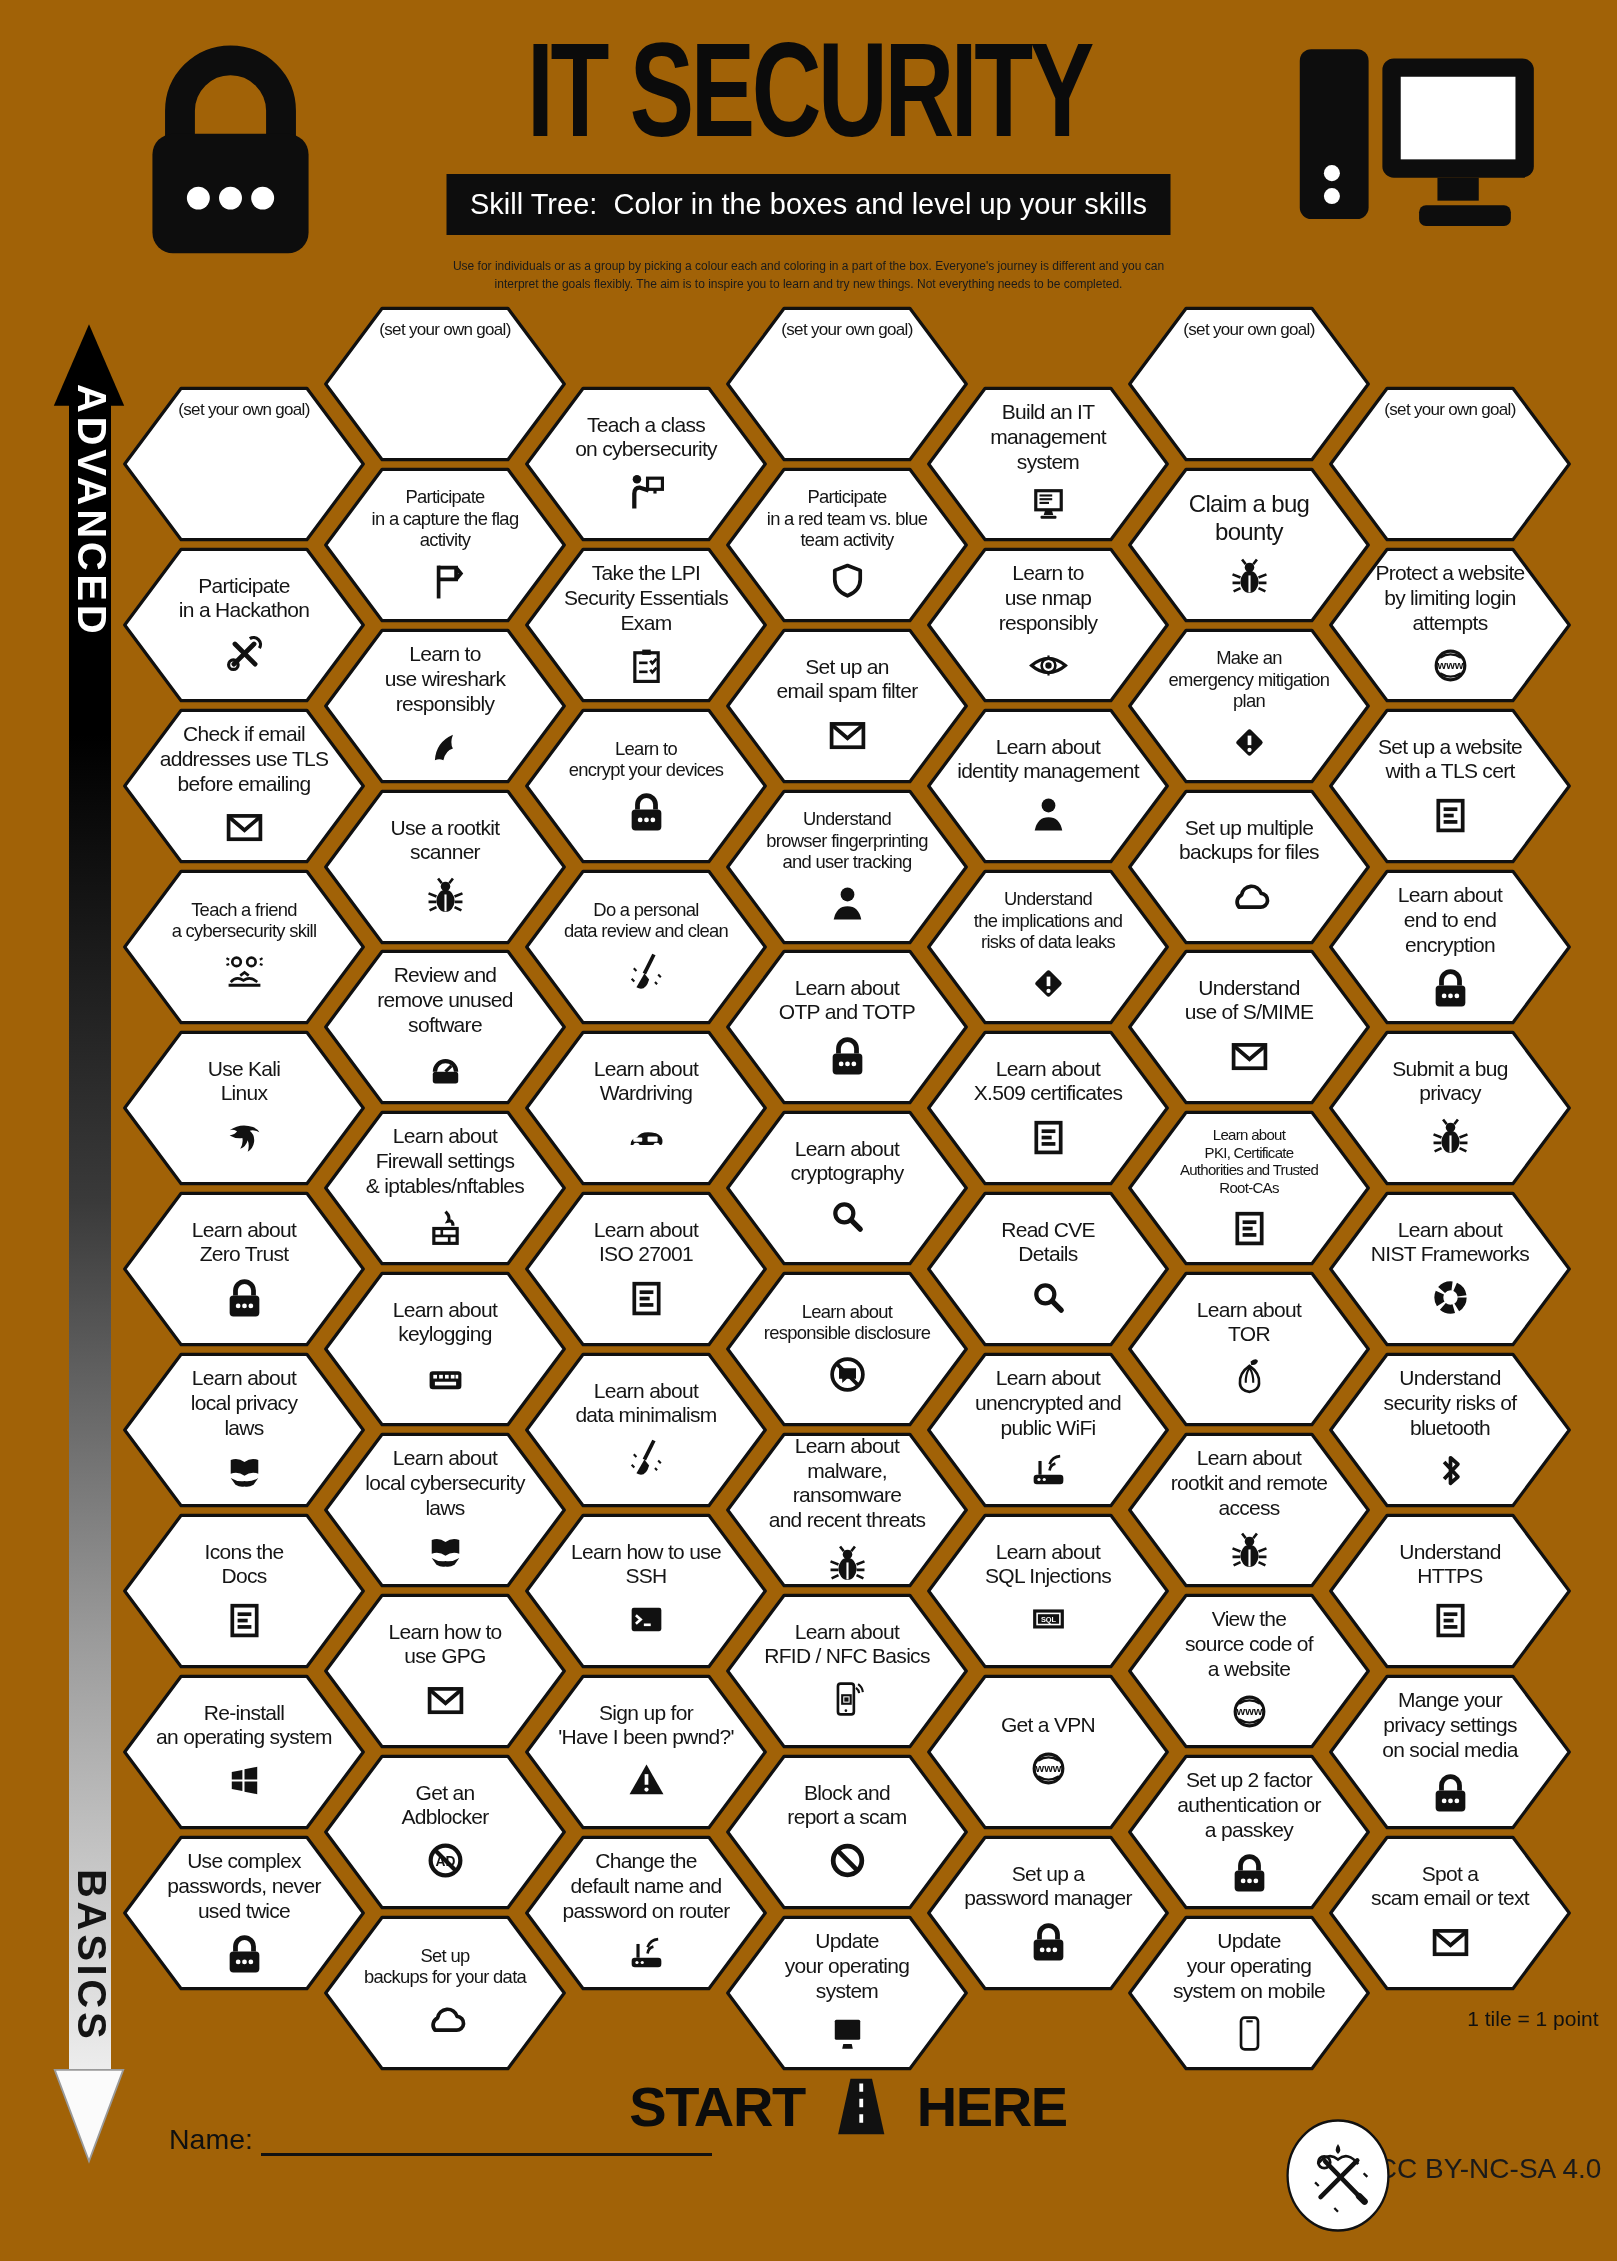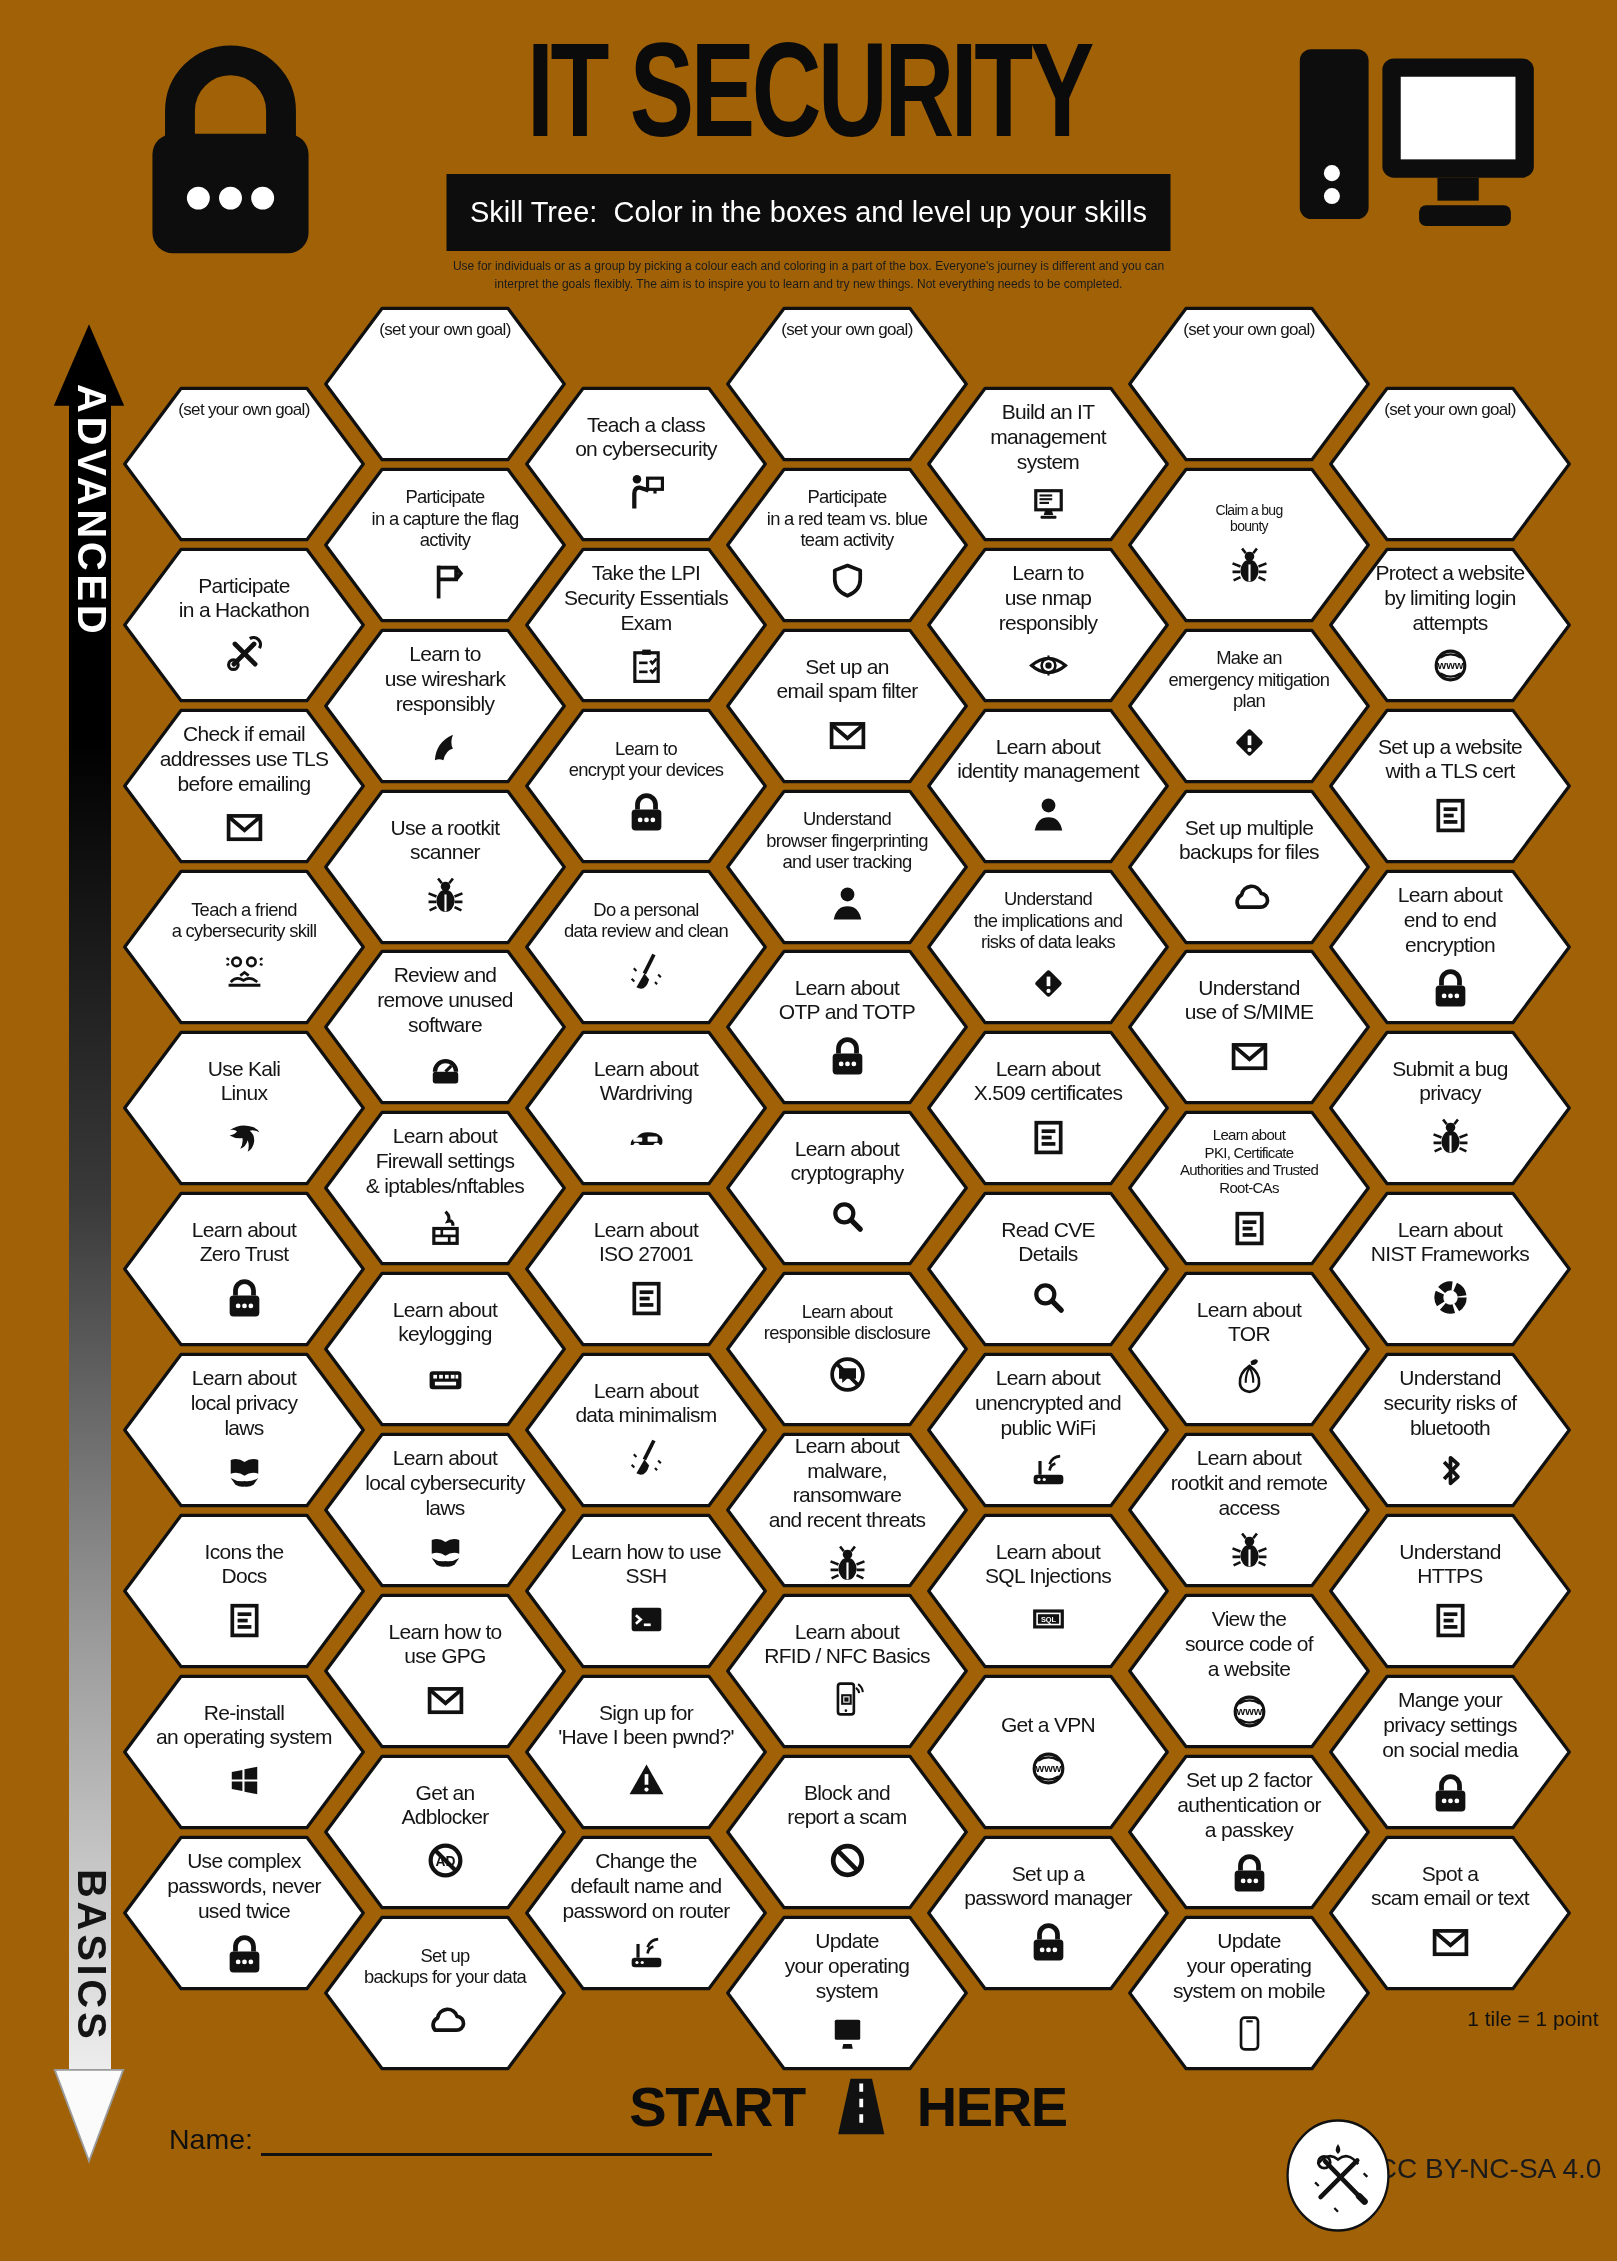--- a/index.html
+++ b/index.html
@@ -3,21 +3,21 @@
 <meta charset="utf-8">
 <style>
   html,body{margin:0;padding:0;background:#888;}
   .page{position:relative;width:1617px;height:2261px;background:#a16207;overflow:hidden;
         font-family:"Liberation Sans",sans-serif;color:#101010;}
   
   .title{position:absolute;top:13px;left:50%;transform:translateX(-50%) scaleX(.72);
          transform-origin:center top;font-size:134px;font-weight:bold;letter-spacing:-4.6px;
          white-space:nowrap;color:#0b0b0b;}
   .subtitle-bar{position:absolute;top:174px;left:50%;transform:translateX(-50%);
-         background:#0d0d0d;color:#fff;font-size:29px;padding:22px 24px;white-space:pre;}
+         background:#0d0d0d;color:#fff;font-size:29px;padding:14px 24px;white-space:pre;}
   .description{position:absolute;top:257px;left:50%;transform:translateX(-50%);width:1370px;
          text-align:center;font-size:12px;line-height:1.5;white-space:pre-line;color:#1a1a1a;}
   
   .arrow-shaft{position:absolute;left:69px;top:401px;width:42px;height:1669px;
          background:linear-gradient(180deg,#000 0%,#000 20%,#3a3a3a 48%,#9a9a9a 74%,#ededed 100%);}
   .vlabel{position:absolute;transform-origin:0 0;transform:rotate(90deg);white-space:nowrap;
          font-weight:bold;letter-spacing:3.7px;}
   .vlabel.adv{left:114px;top:384px;font-size:40px;color:#fff;}
   .vlabel.bas{left:114px;top:1869px;font-size:40px;color:#141414;}
   
@@ -938,21 +938,21 @@
         </svg>
         <div class="hex-content">
           <div class="hex-label" style="font-size:17px">(set your own goal)</div>
         </div>
       </div>
       <div class="hex" style="left: 1127px; top: 467px;">
         <svg class="hexbg" width="244" height="156" viewBox="0 0 530 340">
           <polygon points="5,170 128,5 402,5 525,170 402,335 128,335" fill="#fff" stroke="#101010" stroke-width="7" stroke-linejoin="round"></polygon>
         </svg>
         <div class="hex-content">
-          <div class="hex-label" style="font-size:14px">Claim a bug
+          <div class="hex-label" style="font-size:24px">Claim a bug
 bounty</div>
           <svg class="hex-ic" viewBox="0 0 100 100">
             <use href="#i-bug"></use>
           </svg>
         </div>
       </div>
       <div class="hex" style="left: 1127px; top: 628px;">
         <svg class="hexbg" width="244" height="156" viewBox="0 0 530 340">
           <polygon points="5,170 128,5 402,5 525,170 402,335 128,335" fill="#fff" stroke="#101010" stroke-width="7" stroke-linejoin="round"></polygon>
         </svg>

